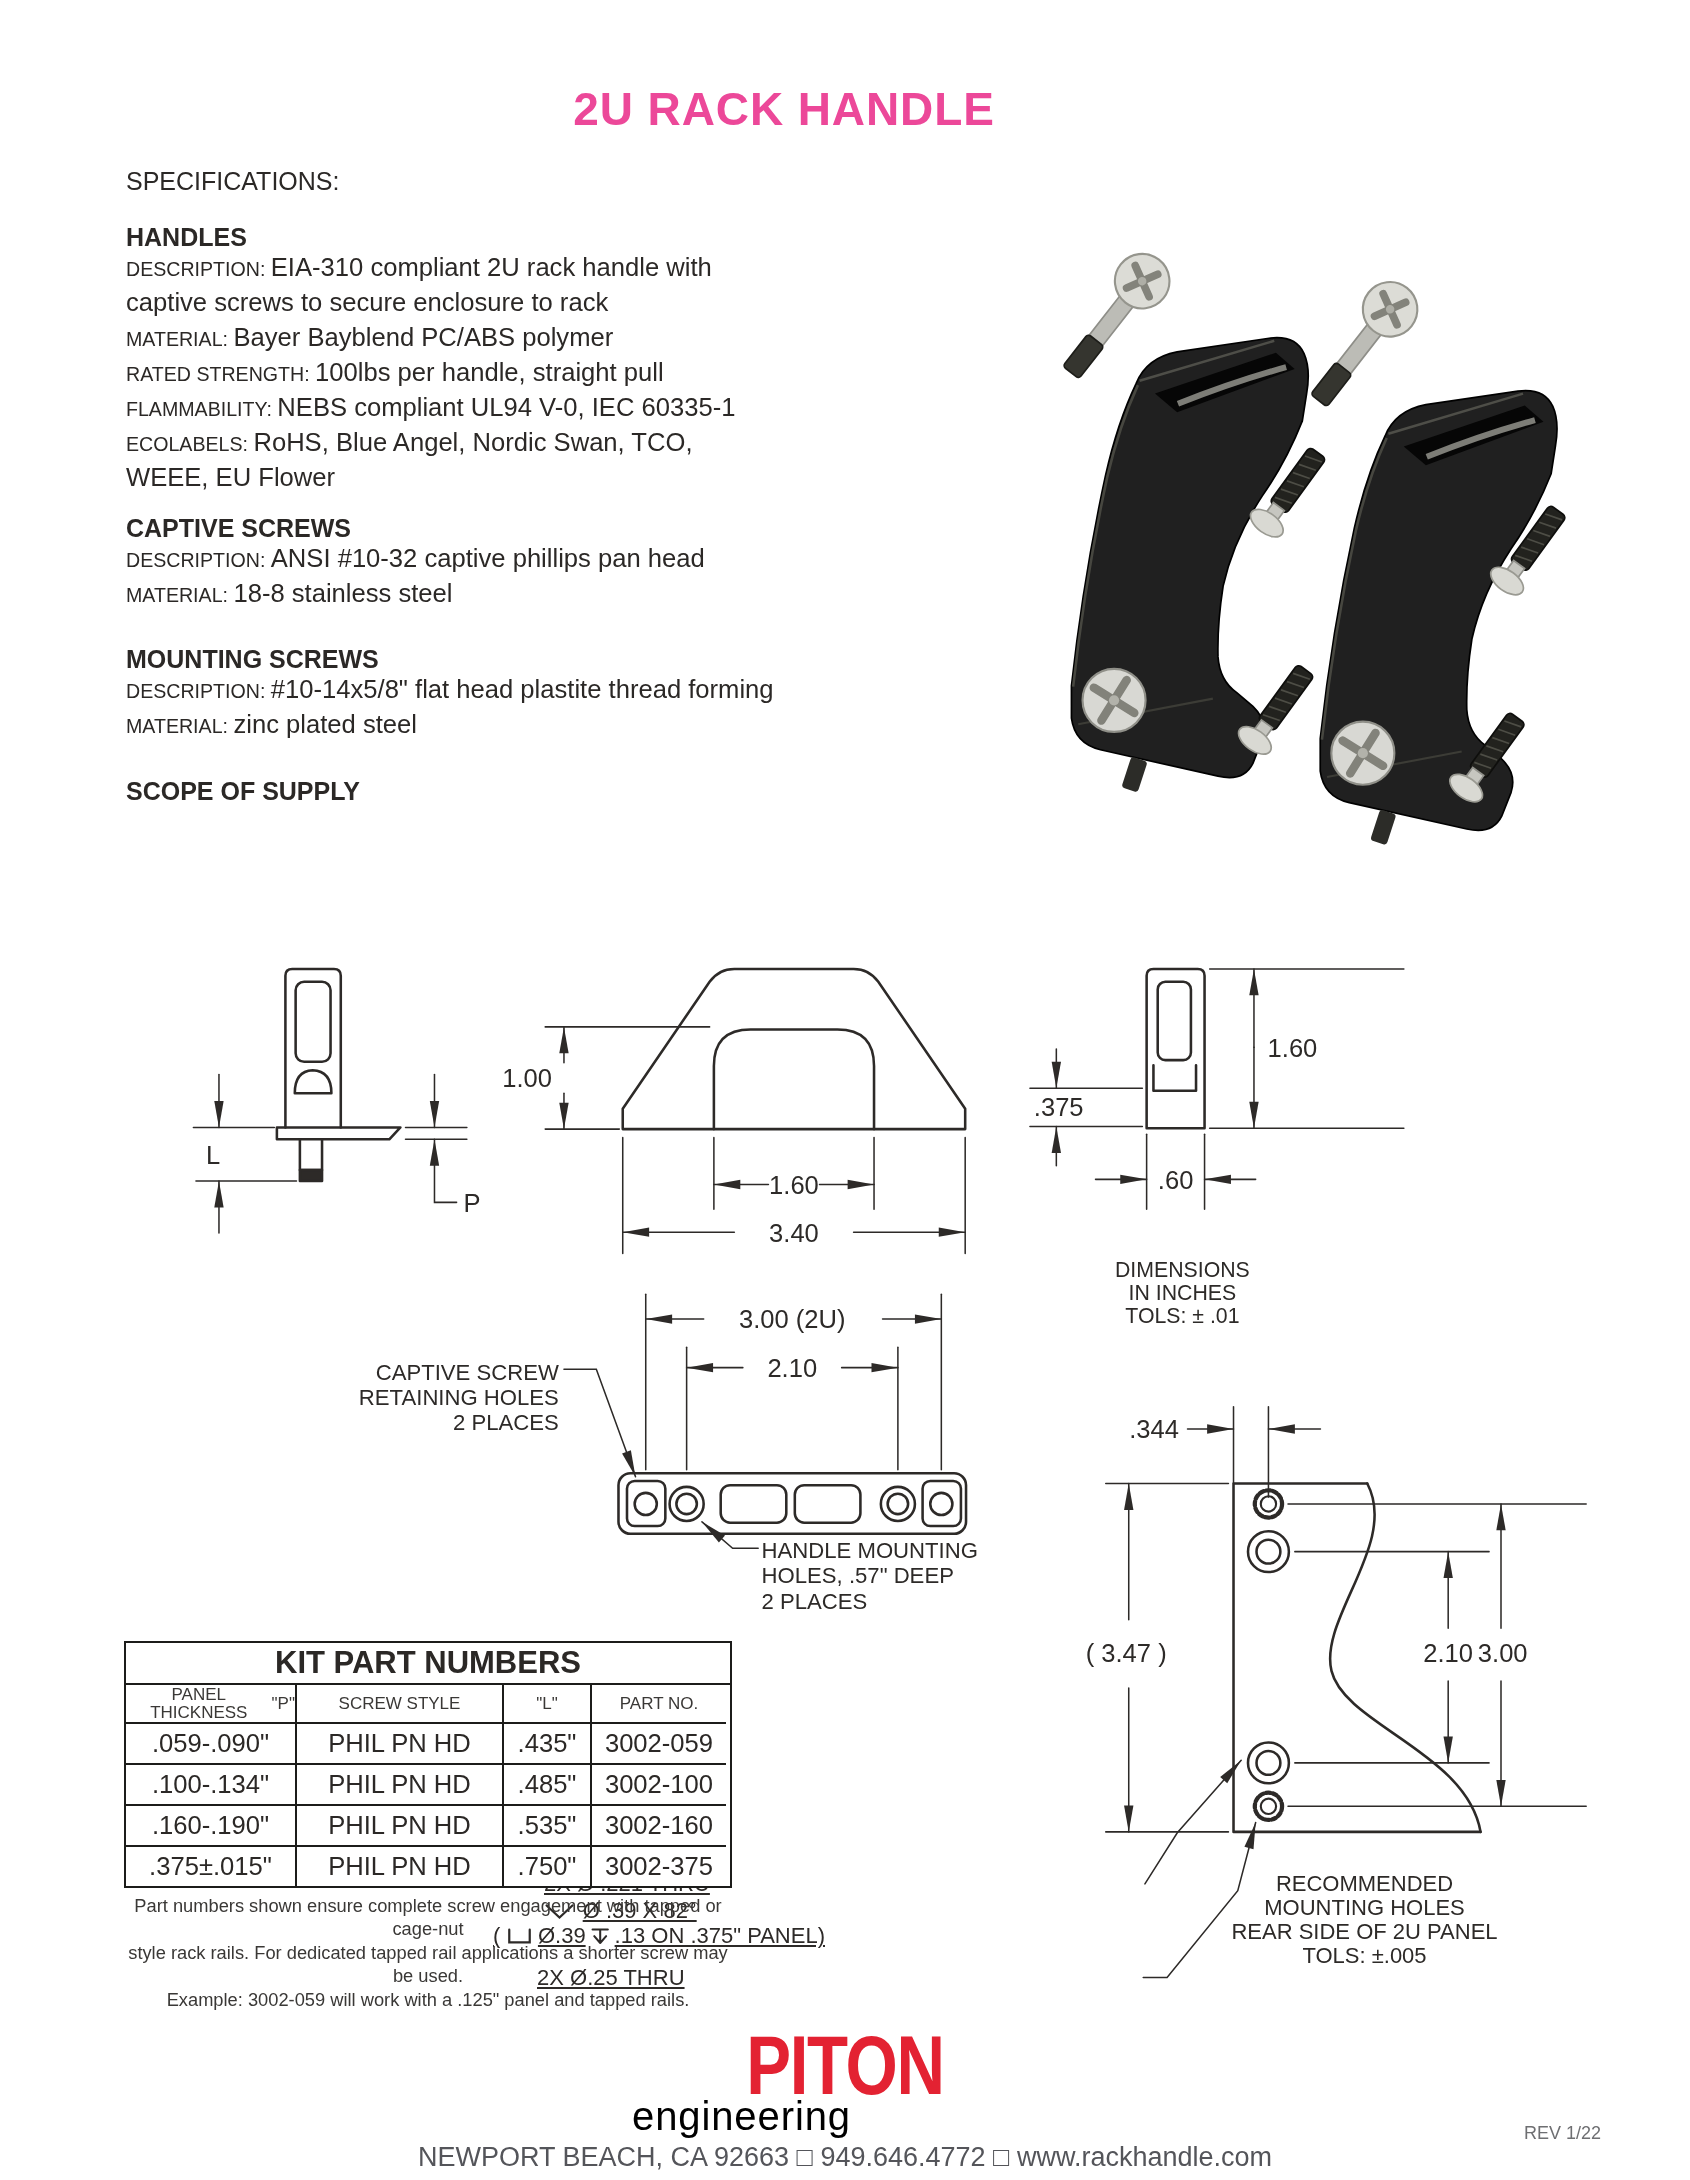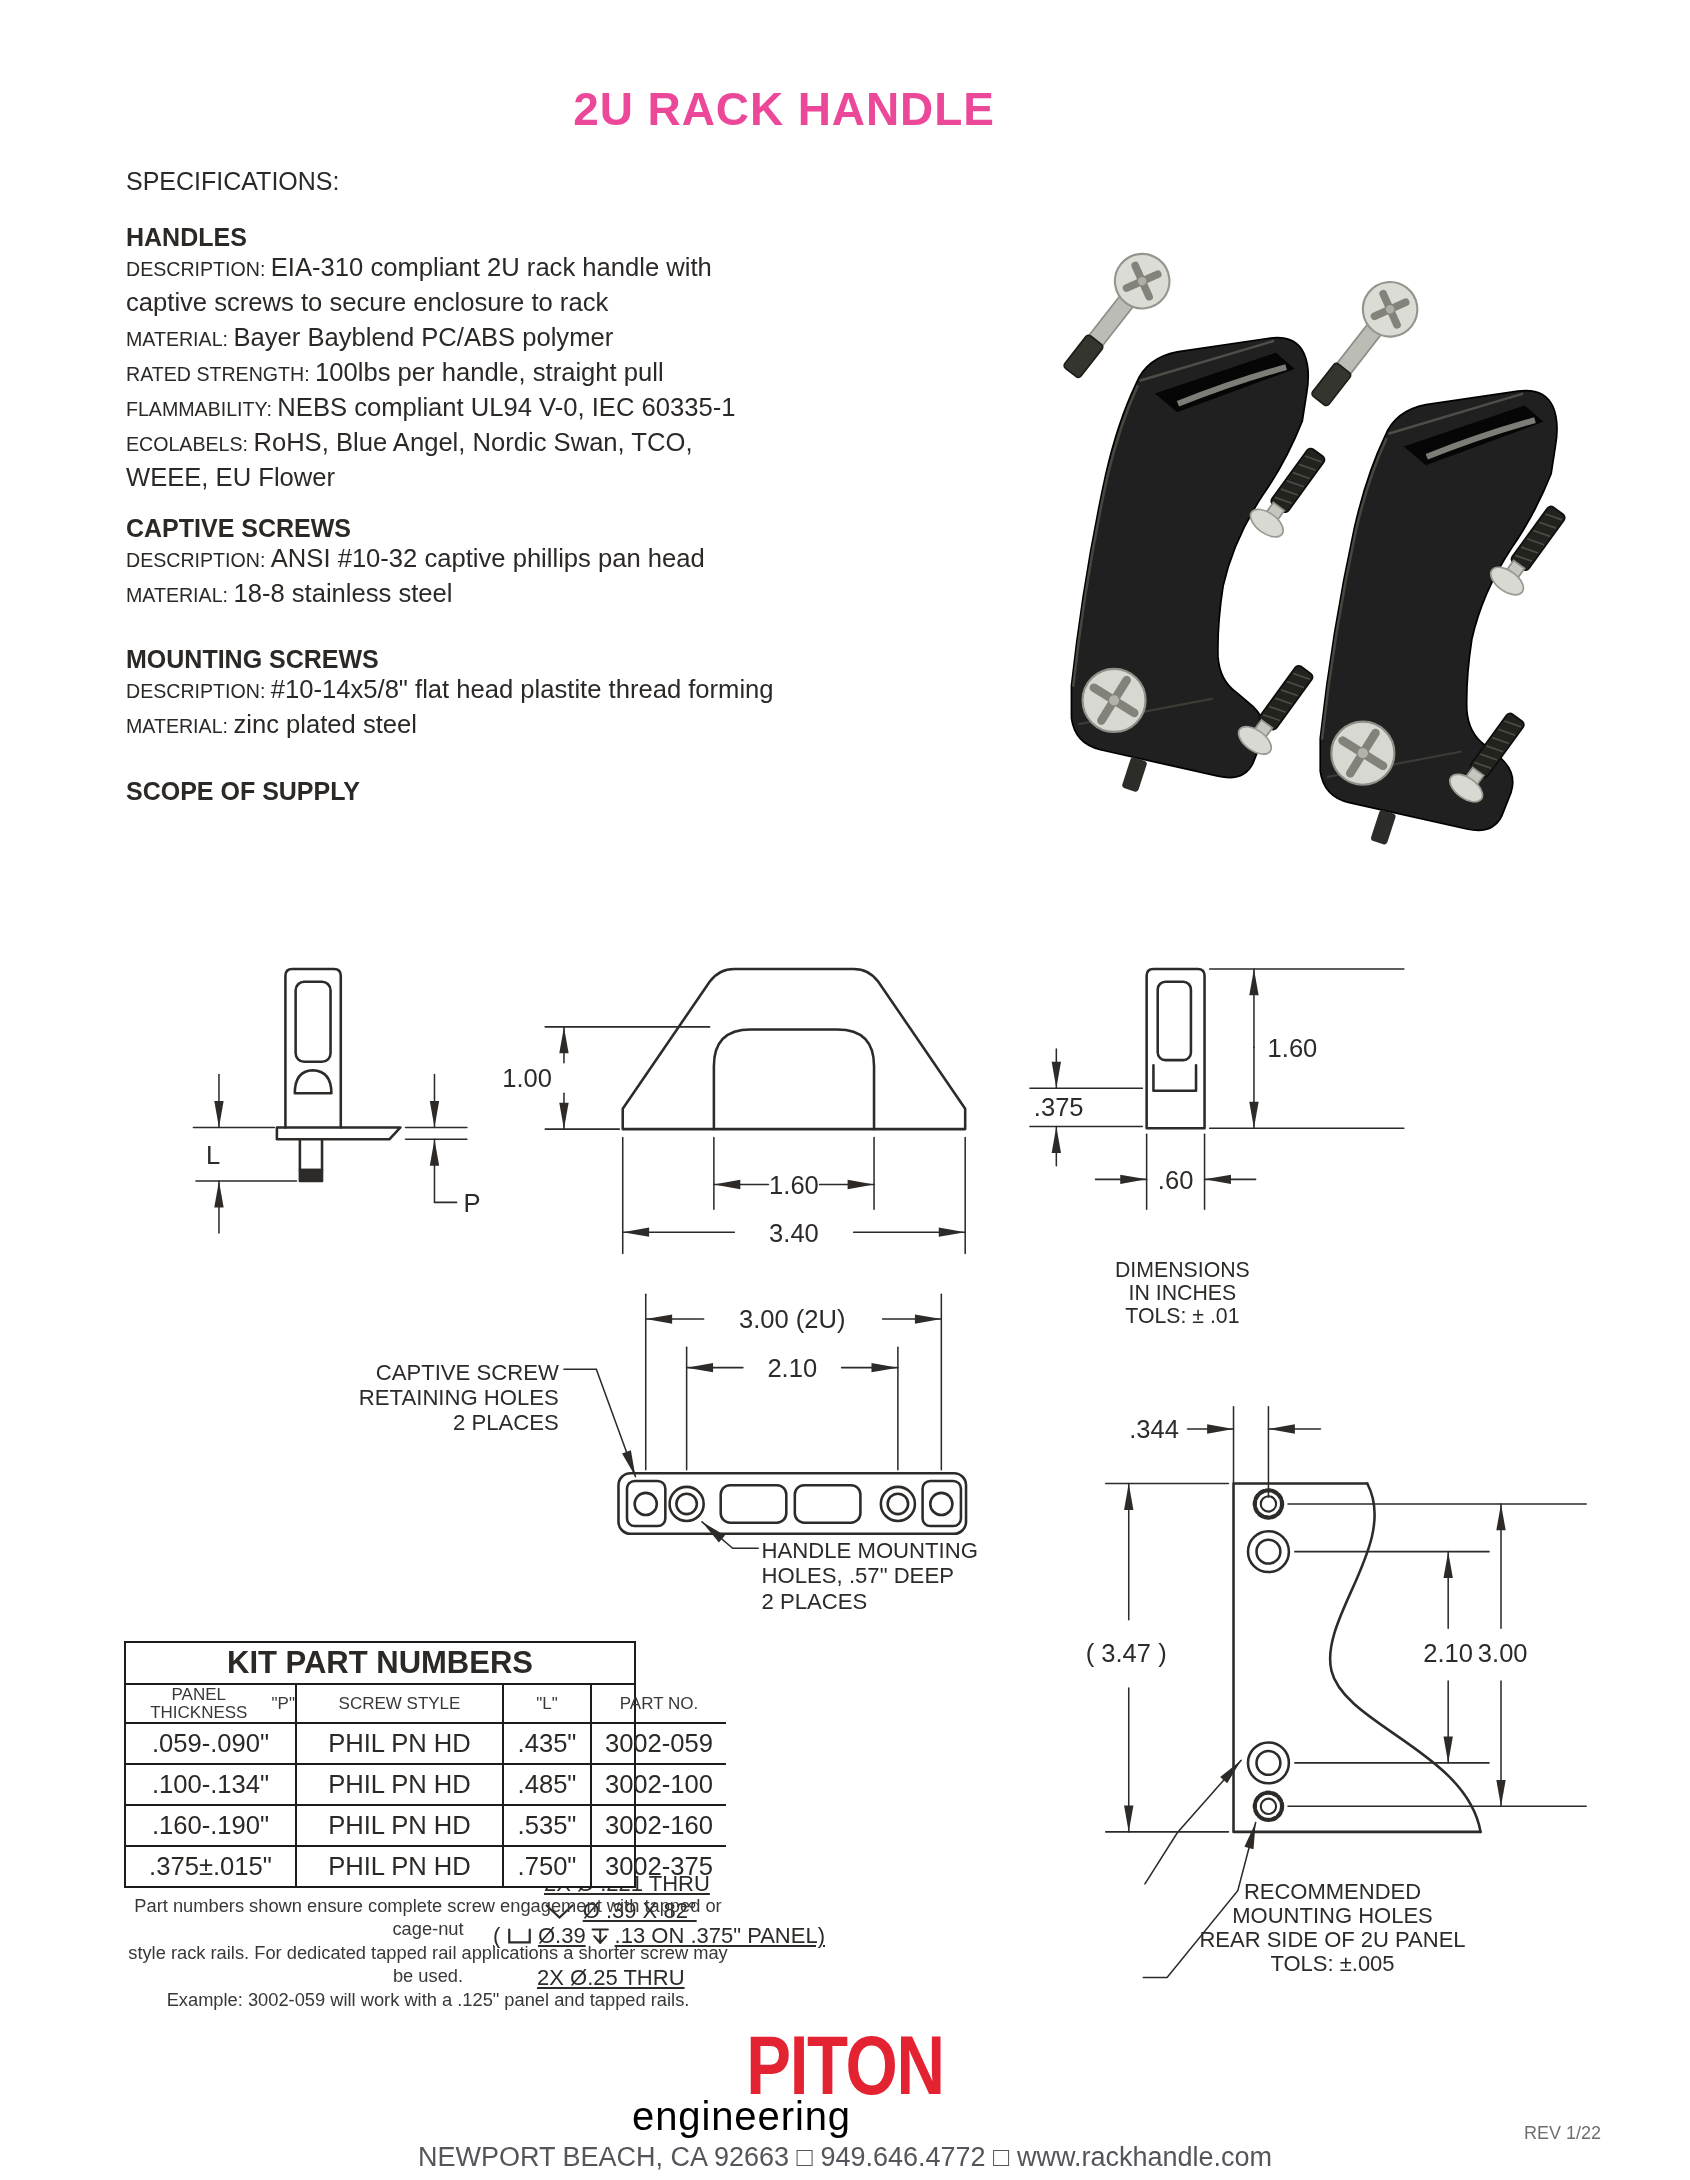--- a/index.html
+++ b/index.html
@@ -21,21 +21,21 @@
   svg text{font-family:"Liberation Sans","DejaVu Sans",sans-serif;fill:#2d2a28;}
   .dt{font-size:30px;}
   .ct{font-size:26px;}
   .nt{font-size:25px;}
   
   .callout{display:flex;justify-content:flex-start;align-items:center;gap:7.7px;
     font-size:22px;white-space:nowrap;color:#2d2a28;text-decoration:underline;}
   .callout svg{display:block;}
   .rec-block{width:281px;text-align:center;font-size:22px;line-height:24px;color:#2d2a28;}
   
-  #kit-table{left:124px;top:1641px;width:512px;border:2.6px solid #1c1c1a;box-sizing:border-box;background:#fff;}
+  #kit-table{left:124px;top:1641px;width:608px;border:2.6px solid #1c1c1a;box-sizing:border-box;background:#fff;}
   .kt-title{height:40px;border-bottom:2.6px solid #1c1c1a;display:flex;align-items:center;justify-content:center;
     font-size:31px;font-weight:bold;}
   .kt-row{display:grid;grid-template-columns:171px 207px 88px 134px;}
   .kt-cell{border-right:2.6px solid #1c1c1a;border-bottom:2.6px solid #1c1c1a;display:flex;
     flex-direction:row;align-items:center;justify-content:center;text-align:center;}
   .kt-cell:last-child{border-right:none;}
   .kt-head .kt-cell{height:37px;font-size:17px;color:#3a3836;line-height:18px;}
   .kt-data .kt-cell{height:39px;font-size:25.6px;}
   .kt-data:last-child .kt-cell{border-bottom:none;}
   #kit-note{left:124px;top:1894px;width:608px;text-align:center;
@@ -301,21 +301,21 @@
     <span>Ø.39</span>
     <svg width="20.4" height="20.4" viewBox="0 0 24 24">
       <path d="M3,4 L21,4 M12,4 L12,20 M5,12 L12,20 L19,12" fill="none" stroke="#2d2a28" stroke-width="2.4" stroke-linecap="round" stroke-linejoin="round"></path>
     </svg>
     <span>.13 ON .375" PANEL)</span>
   </div>
   <div class="abs callout" style="right:558px;top:1965px;width:596px;">
     <span>2X Ø.25 THRU</span>
   </div>
 
-  <div class="abs rec-block" style="left:1192px;top:1872px;margin-top:8px;">
+  <div class="abs rec-block" style="left:1224px;top:1872px;">
     <div>RECOMMENDED</div>
     <div>MOUNTING HOLES</div>
     <div>REAR SIDE OF 2U PANEL</div>
     <div>TOLS: ±.005</div>
   </div>
 
   <div class="abs" id="kit-table">
     <div class="kt-title">KIT PART NUMBERS</div>
     <div class="kt-row kt-head">
       <div class="kt-cell">

